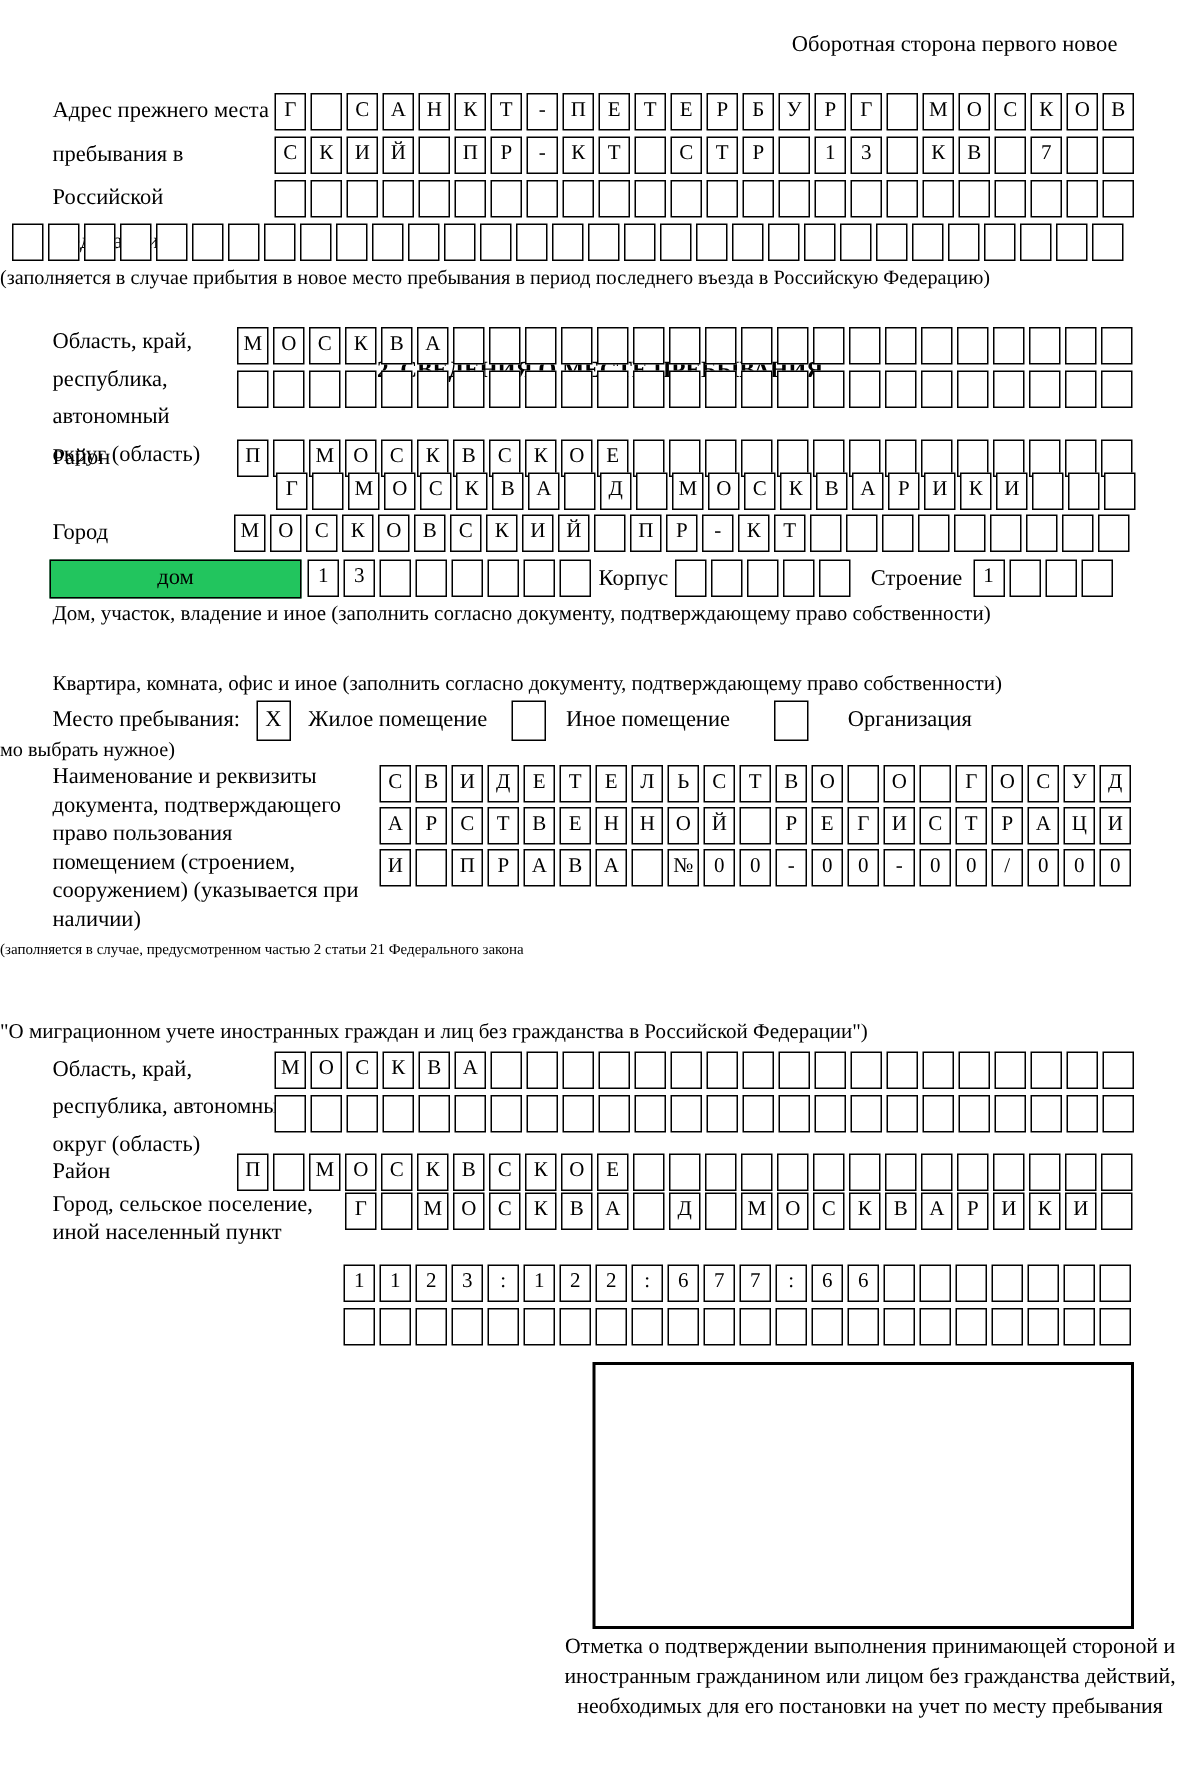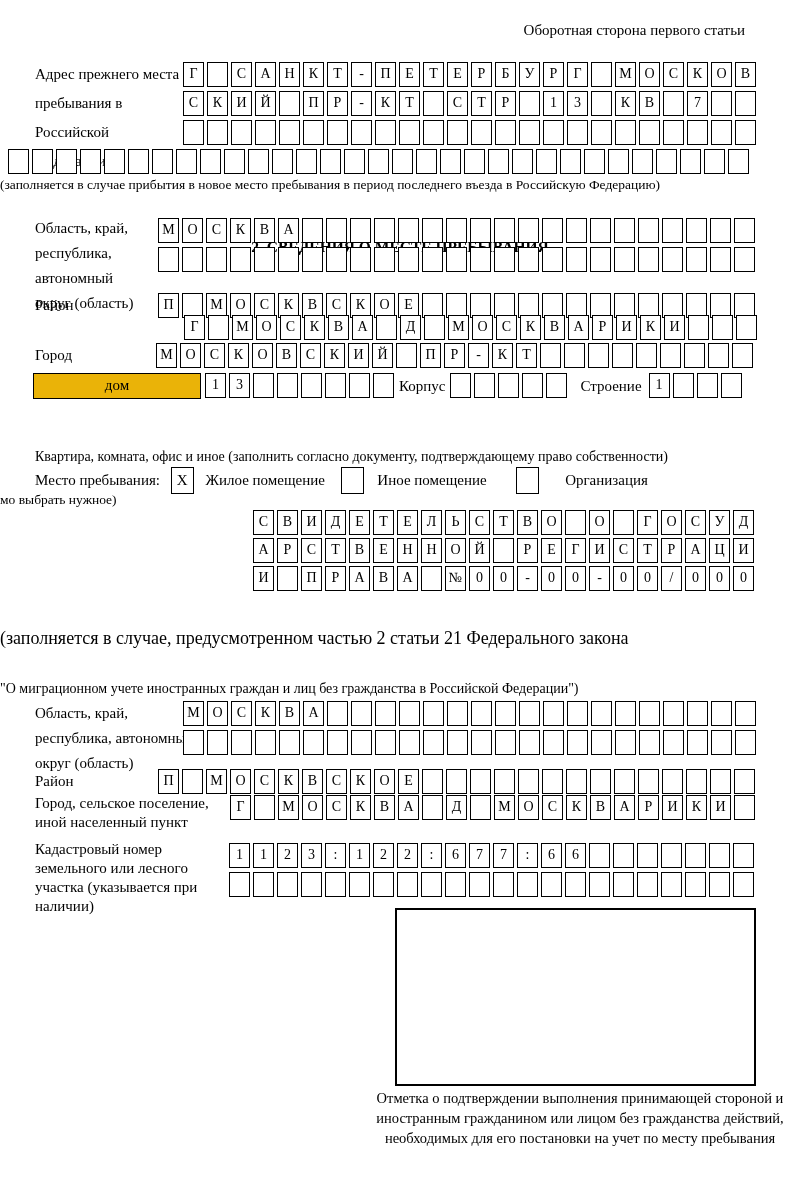--- a/index.html
+++ b/index.html
@@ -13,41 +13,41 @@
   .lbl-tall{line-height:29px;}
   .lbl-med{line-height:25px;}
   .boxrow{white-space:nowrap;height:26px;}
   .cell{
     display:inline-block;box-sizing:border-box;width:21px;height:25px;margin-right:3px;
     border:1.5px solid #000;text-align:center;line-height:22px;font-size:14px;vertical-align:top;
     background:#fff;
   }
   .bigbox{
     display:inline-block;box-sizing:border-box;height:26px;border:1.5px solid #000;
-    text-align:center;line-height:23px;font-size:15px;vertical-align:top;background:#eab308;
+    text-align:center;line-height:23px;font-size:15px;vertical-align:top;background:#22c55e;
   }
   .inline-lbl{display:inline-block;vertical-align:top;line-height:26px;font-size:15px;}
   .caption{font-size:14px;}
   .note{font-size:13.5px;text-align:left;width:100%;}
   .title{font-weight:bold;font-size:15.5px;text-align:center;width:100%;margin-top:42px;}
   .chk{
     display:inline-block;box-sizing:border-box;width:23px;height:27px;border:1.5px solid #000;
     text-align:center;line-height:24px;font-size:15px;vertical-align:top;background:#fff;
   }
   .mesto-row{white-space:nowrap;}
   .mesto-row .inline-lbl{line-height:27px;}
   .big-frame{border:2px solid #000;background:#fff;}
   .confirm{font-size:14.5px;line-height:20px;text-align:center;}
 </style>
 </head>
 <body>
 
 <div class="page">
 
-  <div class="abs header-note">Оборотная сторона первого статьи</div>
+  <div class="abs header-note">Оборотная сторона первого новое</div>
 
   <div class="abs lbl lbl-tall" style="top:60px;left:35px;width:145px;">Адрес прежнего места пребывания в Российской Федерации</div>
   <div class="abs boxrow" style="top:62px;left:183px;"><span class="cell">Г</span><span class="cell"></span><span class="cell">С</span><span class="cell">А</span><span class="cell">Н</span><span class="cell">К</span><span class="cell">Т</span><span class="cell">-</span><span class="cell">П</span><span class="cell">Е</span><span class="cell">Т</span><span class="cell">Е</span><span class="cell">Р</span><span class="cell">Б</span><span class="cell">У</span><span class="cell">Р</span><span class="cell">Г</span><span class="cell"></span><span class="cell">М</span><span class="cell">О</span><span class="cell">С</span><span class="cell">К</span><span class="cell">О</span><span class="cell">В</span></div>
   <div class="abs boxrow" style="top:91px;left:183px;"><span class="cell">С</span><span class="cell">К</span><span class="cell">И</span><span class="cell">Й</span><span class="cell"></span><span class="cell">П</span><span class="cell">Р</span><span class="cell">-</span><span class="cell">К</span><span class="cell">Т</span><span class="cell"></span><span class="cell">С</span><span class="cell">Т</span><span class="cell">Р</span><span class="cell"></span><span class="cell">1</span><span class="cell">3</span><span class="cell"></span><span class="cell">К</span><span class="cell">В</span><span class="cell"></span><span class="cell">7</span><span class="cell"></span><span class="cell"></span></div>
   <div class="abs boxrow" style="top:120px;left:183px;"><span class="cell"></span><span class="cell"></span><span class="cell"></span><span class="cell"></span><span class="cell"></span><span class="cell"></span><span class="cell"></span><span class="cell"></span><span class="cell"></span><span class="cell"></span><span class="cell"></span><span class="cell"></span><span class="cell"></span><span class="cell"></span><span class="cell"></span><span class="cell"></span><span class="cell"></span><span class="cell"></span><span class="cell"></span><span class="cell"></span><span class="cell"></span><span class="cell"></span><span class="cell"></span><span class="cell"></span></div>
   <div class="abs boxrow" style="top:149px;left:8px;"><span class="cell"></span><span class="cell"></span><span class="cell"></span><span class="cell"></span><span class="cell"></span><span class="cell"></span><span class="cell"></span><span class="cell"></span><span class="cell"></span><span class="cell"></span><span class="cell"></span><span class="cell"></span><span class="cell"></span><span class="cell"></span><span class="cell"></span><span class="cell"></span><span class="cell"></span><span class="cell"></span><span class="cell"></span><span class="cell"></span><span class="cell"></span><span class="cell"></span><span class="cell"></span><span class="cell"></span><span class="cell"></span><span class="cell"></span><span class="cell"></span><span class="cell"></span><span class="cell"></span><span class="cell"></span><span class="cell"></span></div>
   <div class="abs note" style="top:177px;left:0;">(заполняется в случае прибытия в новое место пребывания в период последнего въезда в Российскую Федерацию)</div>
 
   <div class="abs title" style="top:196px;left:0;">2. СВЕДЕНИЯ О МЕСТЕ ПРЕБЫВАНИЯ</div>
 
@@ -59,51 +59,52 @@
   <div class="abs boxrow" style="top:293px;left:158px;"><span class="cell">П</span><span class="cell"></span><span class="cell">М</span><span class="cell">О</span><span class="cell">С</span><span class="cell">К</span><span class="cell">В</span><span class="cell">С</span><span class="cell">К</span><span class="cell">О</span><span class="cell">Е</span><span class="cell"></span><span class="cell"></span><span class="cell"></span><span class="cell"></span><span class="cell"></span><span class="cell"></span><span class="cell"></span><span class="cell"></span><span class="cell"></span><span class="cell"></span><span class="cell"></span><span class="cell"></span><span class="cell"></span><span class="cell"></span></div>
 
   <div class="abs boxrow" style="top:315px;left:184px;"><span class="cell">Г</span><span class="cell"></span><span class="cell">М</span><span class="cell">О</span><span class="cell">С</span><span class="cell">К</span><span class="cell">В</span><span class="cell">А</span><span class="cell"></span><span class="cell">Д</span><span class="cell"></span><span class="cell">М</span><span class="cell">О</span><span class="cell">С</span><span class="cell">К</span><span class="cell">В</span><span class="cell">А</span><span class="cell">Р</span><span class="cell">И</span><span class="cell">К</span><span class="cell">И</span><span class="cell"></span><span class="cell"></span><span class="cell"></span></div>
 
   <div class="abs lbl" style="top:346px;left:35px;">Город</div>
   <div class="abs boxrow" style="top:343px;left:156px;"><span class="cell">М</span><span class="cell">О</span><span class="cell">С</span><span class="cell">К</span><span class="cell">О</span><span class="cell">В</span><span class="cell">С</span><span class="cell">К</span><span class="cell">И</span><span class="cell">Й</span><span class="cell"></span><span class="cell">П</span><span class="cell">Р</span><span class="cell">-</span><span class="cell">К</span><span class="cell">Т</span><span class="cell"></span><span class="cell"></span><span class="cell"></span><span class="cell"></span><span class="cell"></span><span class="cell"></span><span class="cell"></span><span class="cell"></span><span class="cell"></span></div>
 
   <div class="abs boxrow" style="top:373px;left:33px;">
     <span class="bigbox" style="width:168px;margin-right:4px;">дом</span><span><span class="cell">1</span><span class="cell">3</span><span class="cell"></span><span class="cell"></span><span class="cell"></span><span class="cell"></span><span class="cell"></span><span class="cell"></span></span><span class="inline-lbl" style="margin:0 5px 0 2px;">Корпус</span><span><span class="cell"></span><span class="cell"></span><span class="cell"></span><span class="cell"></span><span class="cell"></span></span><span class="inline-lbl" style="margin:0 7px 0 10px;">Строение</span><span><span class="cell">1</span><span class="cell"></span><span class="cell"></span><span class="cell"></span></span>
   </div>
+  <div class="abs caption" style="top:402px;left:35px;">Дом, участок, владение и иное (заполнить согласно документу, подтверждающему право собственности)</div>
 
   <div class="abs mesto-row" style="top:467px;left:35px;">
     <span class="inline-lbl">Место пребывания:</span>
     <span class="chk" style="margin-left:7px;">X</span>
     <span class="inline-lbl" style="margin-left:8px;">Жилое помещение</span>
     <span class="chk" style="margin-left:12px;"></span>
     <span class="inline-lbl" style="margin-left:10px;">Иное помещение</span>
     <span class="chk" style="margin-left:26px;"></span>
     <span class="inline-lbl" style="margin-left:22px;">Организация</span>
   </div>
 
   <div class="abs caption" style="top:449px;left:35px;">Квартира, комната, офис и иное (заполнить согласно документу, подтверждающему право собственности)</div>
   <div class="abs note" style="top:492px;left:-60px;">(Необходимо выбрать нужное)</div>
 
+  <div class="abs lbl" style="top:509px;left:35px;width:205px;">Наименование и реквизиты документа, подтверждающего право пользования помещением (строением, сооружением) (указывается при наличии)</div>
   <div class="abs boxrow" style="top:510px;left:253px;"><span class="cell">С</span><span class="cell">В</span><span class="cell">И</span><span class="cell">Д</span><span class="cell">Е</span><span class="cell">Т</span><span class="cell">Е</span><span class="cell">Л</span><span class="cell">Ь</span><span class="cell">С</span><span class="cell">Т</span><span class="cell">В</span><span class="cell">О</span><span class="cell"></span><span class="cell">О</span><span class="cell"></span><span class="cell">Г</span><span class="cell">О</span><span class="cell">С</span><span class="cell">У</span><span class="cell">Д</span></div>
   <div class="abs boxrow" style="top:538px;left:253px;"><span class="cell">А</span><span class="cell">Р</span><span class="cell">С</span><span class="cell">Т</span><span class="cell">В</span><span class="cell">Е</span><span class="cell">Н</span><span class="cell">Н</span><span class="cell">О</span><span class="cell">Й</span><span class="cell"></span><span class="cell">Р</span><span class="cell">Е</span><span class="cell">Г</span><span class="cell">И</span><span class="cell">С</span><span class="cell">Т</span><span class="cell">Р</span><span class="cell">А</span><span class="cell">Ц</span><span class="cell">И</span></div>
   <div class="abs boxrow" style="top:566px;left:253px;"><span class="cell">И</span><span class="cell"></span><span class="cell">П</span><span class="cell">Р</span><span class="cell">А</span><span class="cell">В</span><span class="cell">А</span><span class="cell"></span><span class="cell">№</span><span class="cell">0</span><span class="cell">0</span><span class="cell">-</span><span class="cell">0</span><span class="cell">0</span><span class="cell">-</span><span class="cell">0</span><span class="cell">0</span><span class="cell">/</span><span class="cell">0</span><span class="cell">0</span><span class="cell">0</span></div>
 
-  <div class="abs note" style="top:628px;left:0;font-size:18px;">(заполняется в случае, предусмотренном частью 2 статьи 21 Федерального закона</div>
+  <div class="abs note" style="top:628px;left:0;font-size:10px;">(заполняется в случае, предусмотренном частью 2 статьи 21 Федерального закона</div>
   <div class="abs note" style="top:681px;left:0;font-size:14px;">"О миграционном учете иностранных граждан и лиц без гражданства в Российской Федерации")</div>
 
   <div class="abs lbl lbl-med" style="top:701px;left:35px;width:160px;">Область, край, республика, автономный округ (область)</div>
   <div class="abs boxrow" style="top:701px;left:183px;"><span class="cell">М</span><span class="cell">О</span><span class="cell">С</span><span class="cell">К</span><span class="cell">В</span><span class="cell">А</span><span class="cell"></span><span class="cell"></span><span class="cell"></span><span class="cell"></span><span class="cell"></span><span class="cell"></span><span class="cell"></span><span class="cell"></span><span class="cell"></span><span class="cell"></span><span class="cell"></span><span class="cell"></span><span class="cell"></span><span class="cell"></span><span class="cell"></span><span class="cell"></span><span class="cell"></span><span class="cell"></span></div>
   <div class="abs boxrow" style="top:730px;left:183px;"><span class="cell"></span><span class="cell"></span><span class="cell"></span><span class="cell"></span><span class="cell"></span><span class="cell"></span><span class="cell"></span><span class="cell"></span><span class="cell"></span><span class="cell"></span><span class="cell"></span><span class="cell"></span><span class="cell"></span><span class="cell"></span><span class="cell"></span><span class="cell"></span><span class="cell"></span><span class="cell"></span><span class="cell"></span><span class="cell"></span><span class="cell"></span><span class="cell"></span><span class="cell"></span><span class="cell"></span></div>
 
   <div class="abs lbl" style="top:772px;left:35px;">Район</div>
   <div class="abs boxrow" style="top:769px;left:158px;"><span class="cell">П</span><span class="cell"></span><span class="cell">М</span><span class="cell">О</span><span class="cell">С</span><span class="cell">К</span><span class="cell">В</span><span class="cell">С</span><span class="cell">К</span><span class="cell">О</span><span class="cell">Е</span><span class="cell"></span><span class="cell"></span><span class="cell"></span><span class="cell"></span><span class="cell"></span><span class="cell"></span><span class="cell"></span><span class="cell"></span><span class="cell"></span><span class="cell"></span><span class="cell"></span><span class="cell"></span><span class="cell"></span><span class="cell"></span></div>
 
   <div class="abs lbl" style="top:794px;left:35px;width:198px;">Город, сельское поселение, иной населенный пункт</div>
   <div class="abs boxrow" style="top:795px;left:230px;"><span class="cell">Г</span><span class="cell"></span><span class="cell">М</span><span class="cell">О</span><span class="cell">С</span><span class="cell">К</span><span class="cell">В</span><span class="cell">А</span><span class="cell"></span><span class="cell">Д</span><span class="cell"></span><span class="cell">М</span><span class="cell">О</span><span class="cell">С</span><span class="cell">К</span><span class="cell">В</span><span class="cell">А</span><span class="cell">Р</span><span class="cell">И</span><span class="cell">К</span><span class="cell">И</span><span class="cell"></span></div>
 
-  <div class="abs lbl" style="top:840px;left:35px;width:180px;">Кадастровый номер земельного или лесного участка (указывается при наличии)</div>
   <div class="abs boxrow" style="top:843px;left:229px;"><span class="cell">1</span><span class="cell">1</span><span class="cell">2</span><span class="cell">3</span><span class="cell">:</span><span class="cell">1</span><span class="cell">2</span><span class="cell">2</span><span class="cell">:</span><span class="cell">6</span><span class="cell">7</span><span class="cell">7</span><span class="cell">:</span><span class="cell">6</span><span class="cell">6</span><span class="cell"></span><span class="cell"></span><span class="cell"></span><span class="cell"></span><span class="cell"></span><span class="cell"></span><span class="cell"></span></div>
   <div class="abs boxrow" style="top:872px;left:229px;"><span class="cell"></span><span class="cell"></span><span class="cell"></span><span class="cell"></span><span class="cell"></span><span class="cell"></span><span class="cell"></span><span class="cell"></span><span class="cell"></span><span class="cell"></span><span class="cell"></span><span class="cell"></span><span class="cell"></span><span class="cell"></span><span class="cell"></span><span class="cell"></span><span class="cell"></span><span class="cell"></span><span class="cell"></span><span class="cell"></span><span class="cell"></span><span class="cell"></span></div>
 
   <div class="abs big-frame" style="top:908px;left:395px;width:357px;height:174px;"></div>
   <div class="abs confirm" style="top:1088px;left:345px;width:470px;">Отметка о подтверждении выполнения принимающей стороной и иностранным гражданином или лицом без гражданства действий, необходимых для его постановки на учет по месту пребывания</div>
 
 </div>
 
 </body></html>

